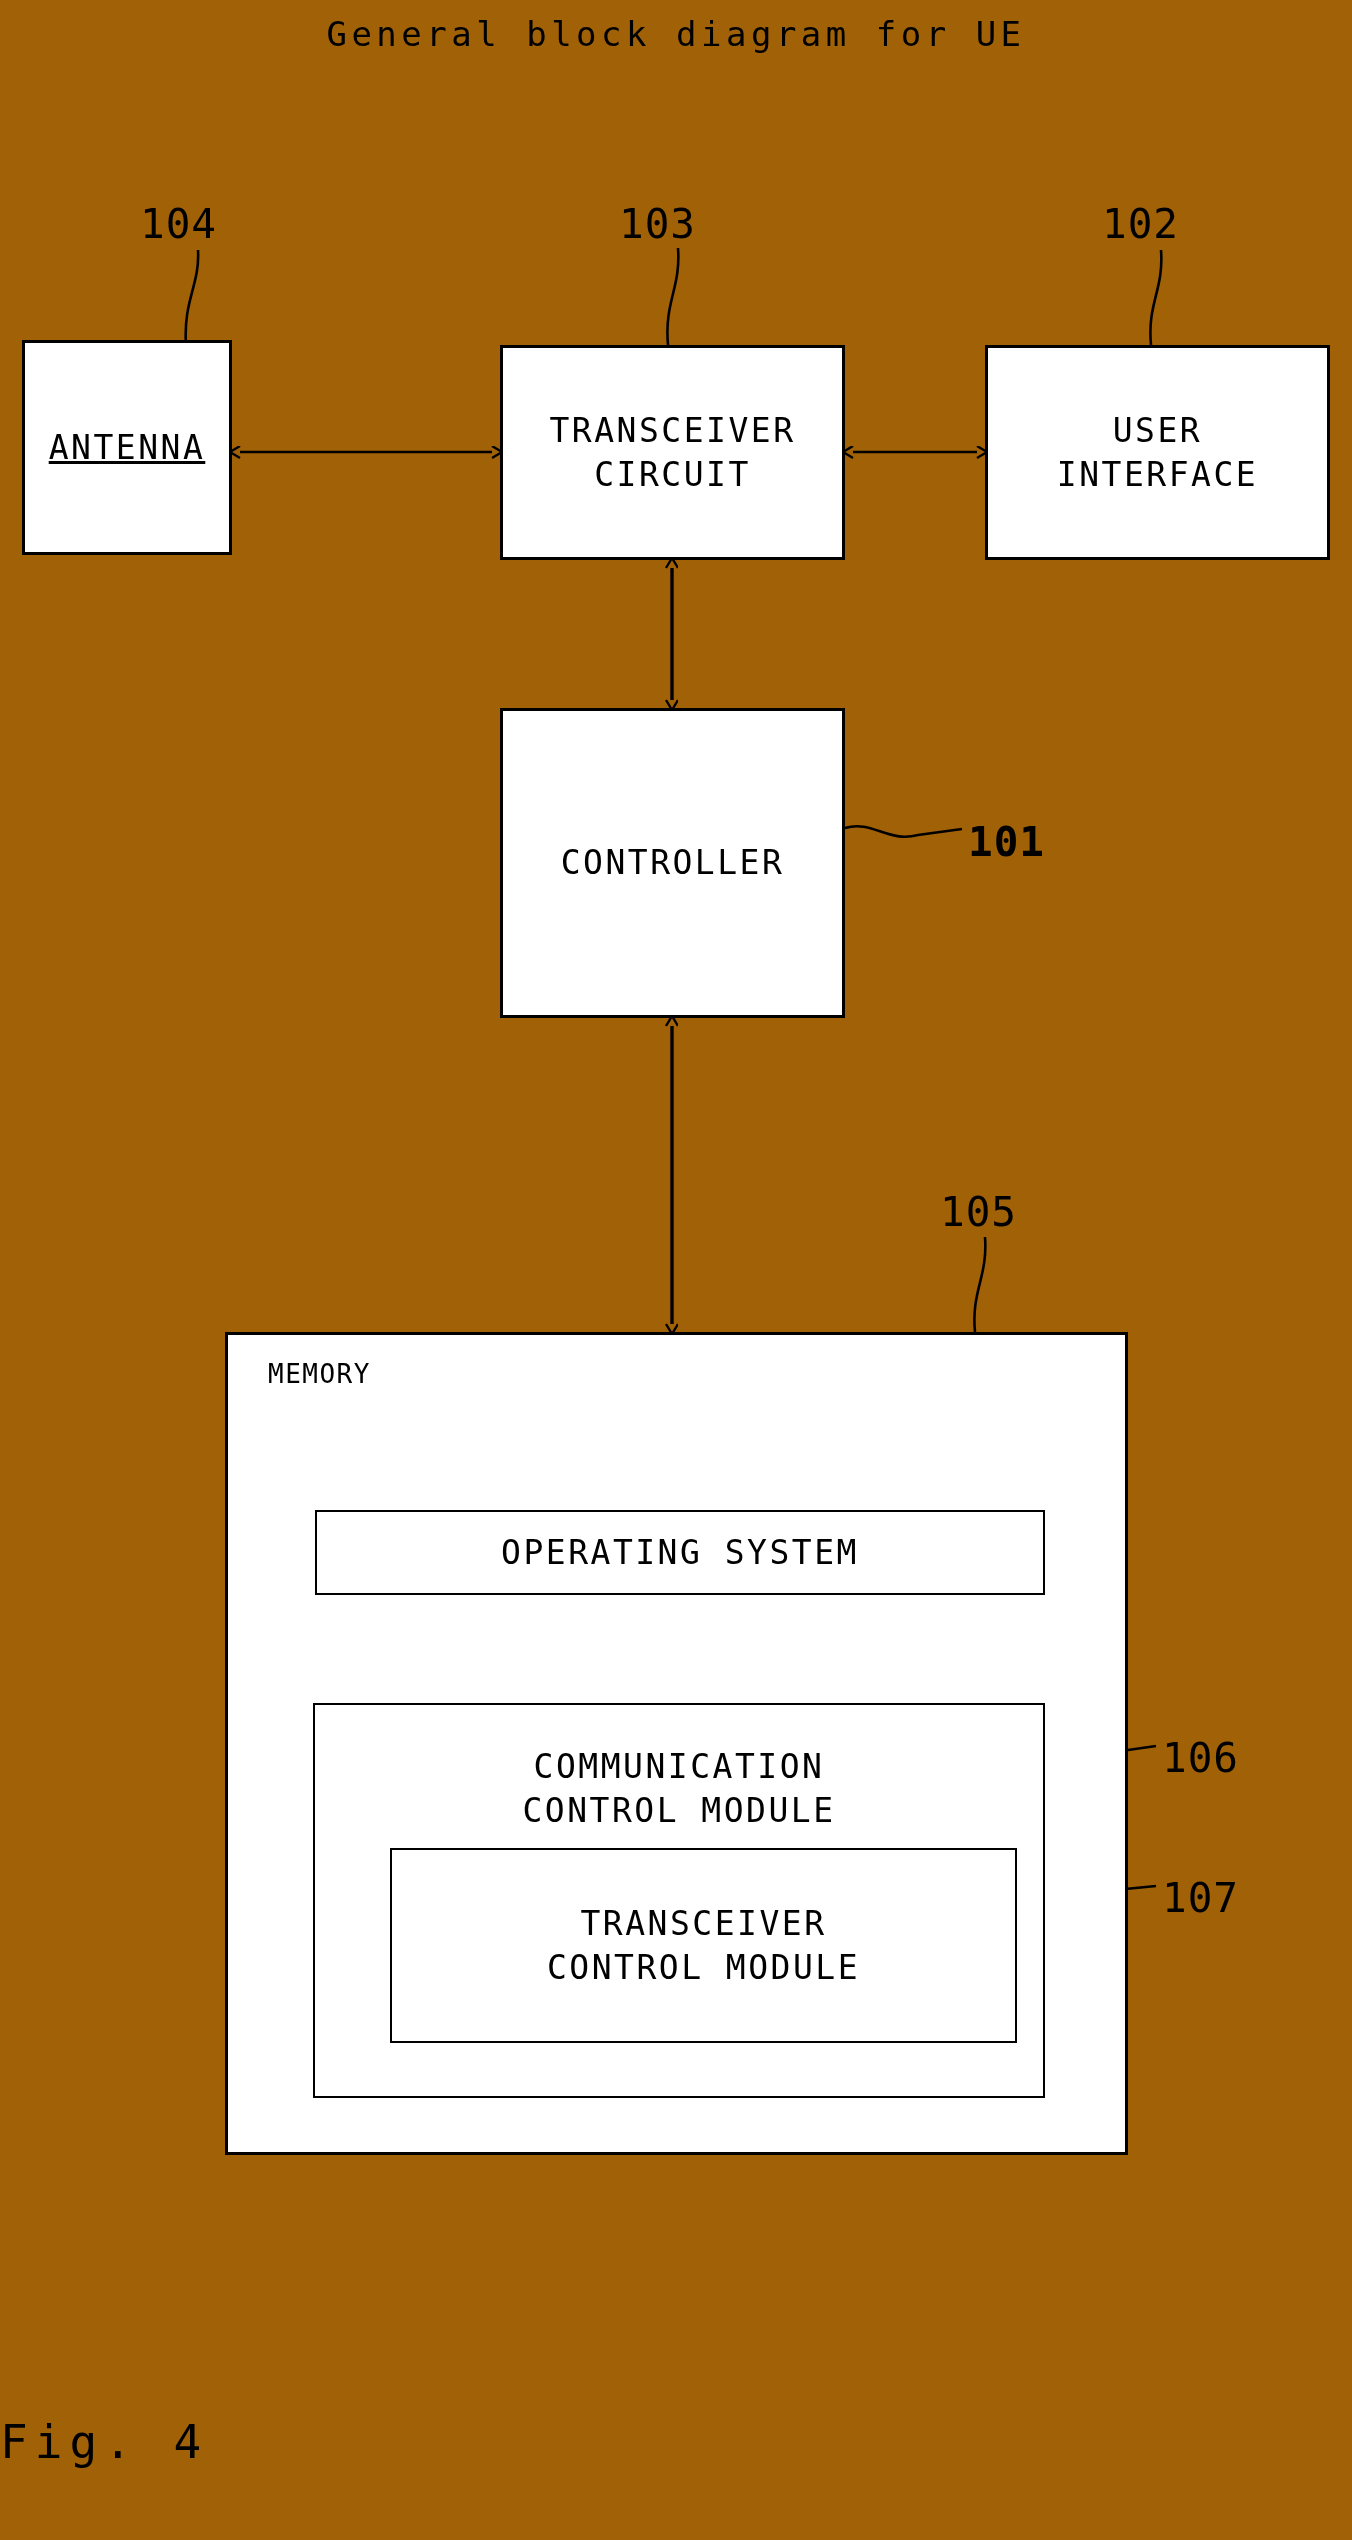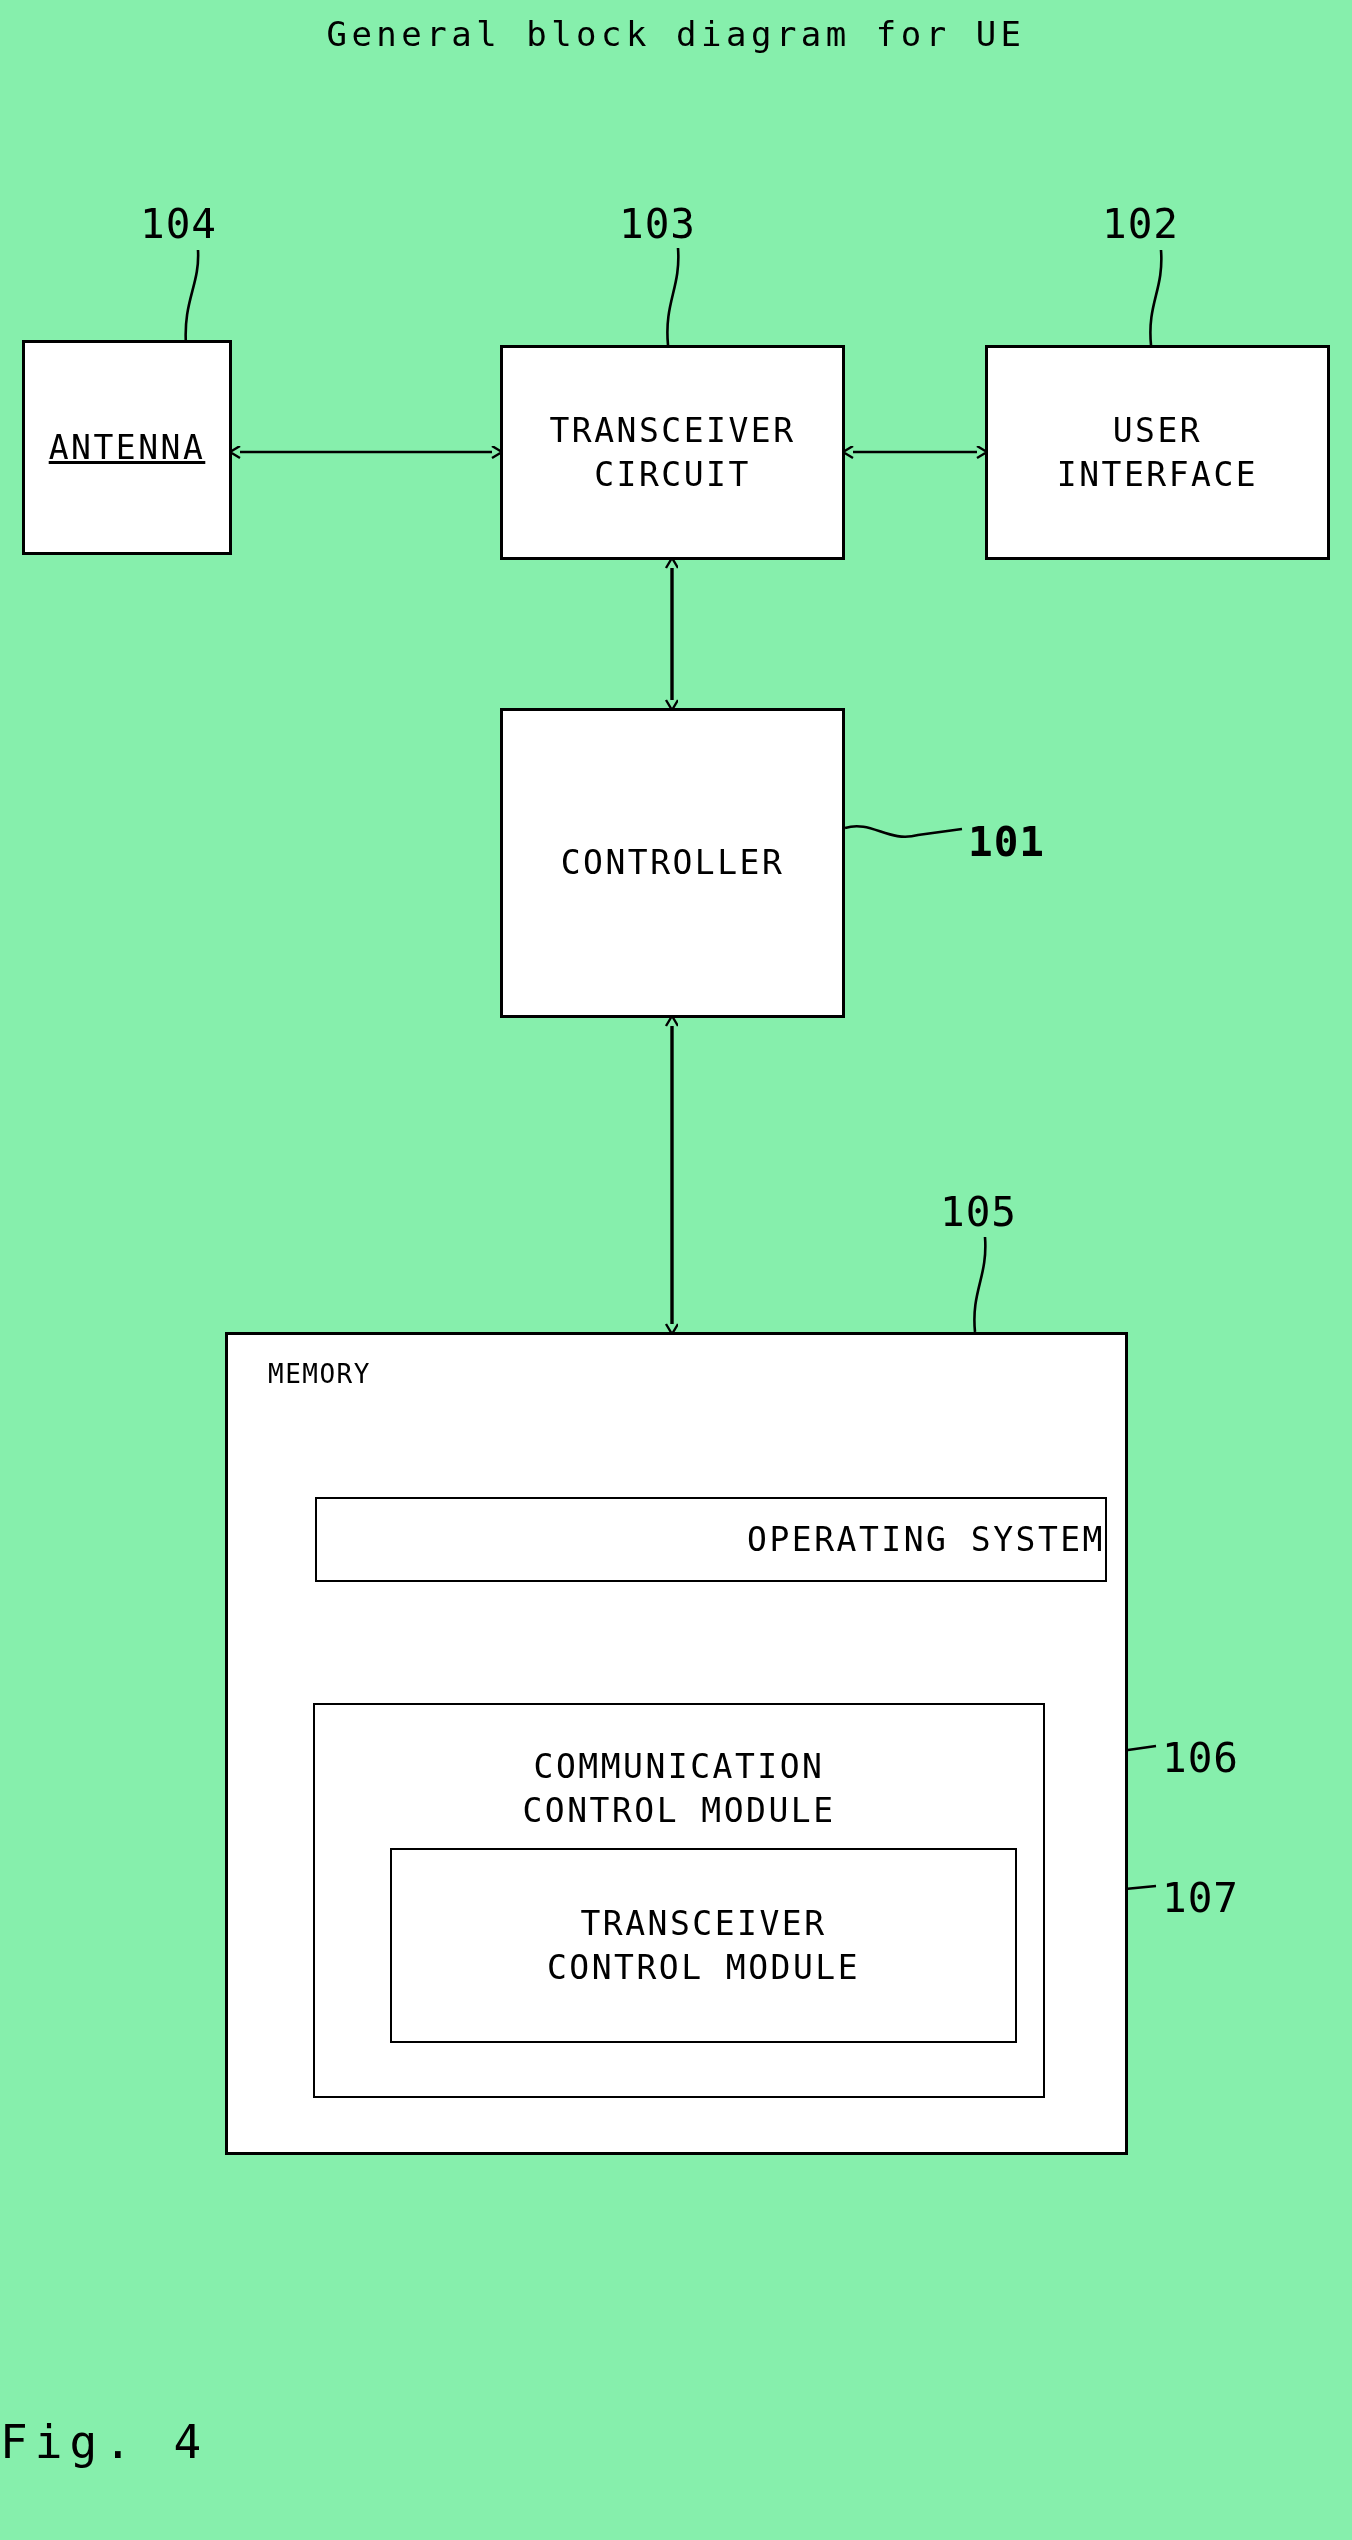--- a/index.html
+++ b/index.html
@@ -8,21 +8,21 @@
     background: #ffffff;
   }
   body {
     font-family: "DejaVu Sans Mono", monospace;
     color: #000000;
   }
   #page {
     position: relative;
     width: 1352px;
     height: 2540px;
-    background: #86efac;
+    background: #a16207;
     overflow: hidden;
   }
   
   .fig-title {
     position: absolute;
     left: 0;
     top: 14px;
     width: 1352px;
     text-align: center;
     font-size: 34px;
@@ -162,21 +162,21 @@
 
   <div class="box" style="left:985px; top:345px; width:345px; height:215px;">
     <div class="box-label">USER
 INTERFACE</div>
   </div>
 
   <div class="box" id="memory-box" style="left:225px; top:1332px; width:903px; height:823px;">
 
     <div class="memory-title">MEMORY</div>
 
-    <div class="box box-thin" style="left:87px; top:162px; width:792px; height:85px;justify-content:flex-end;">
+    <div class="box box-thin" style="left:87px; top:175px; width:730px; height:85px;">
       <div class="box-label">OPERATING SYSTEM</div>
     </div>
 
     <div class="box box-thin" style="left:85px; top:368px; width:732px; height:395px;">
       <div class="box-label" style="position:absolute; left:0; top:40px; width:100%;">COMMUNICATION
 CONTROL MODULE</div>
 
       <div class="box box-thin" style="left:75px; top:143px; width:627px; height:195px;">
         <div class="box-label">TRANSCEIVER
 CONTROL MODULE</div>

